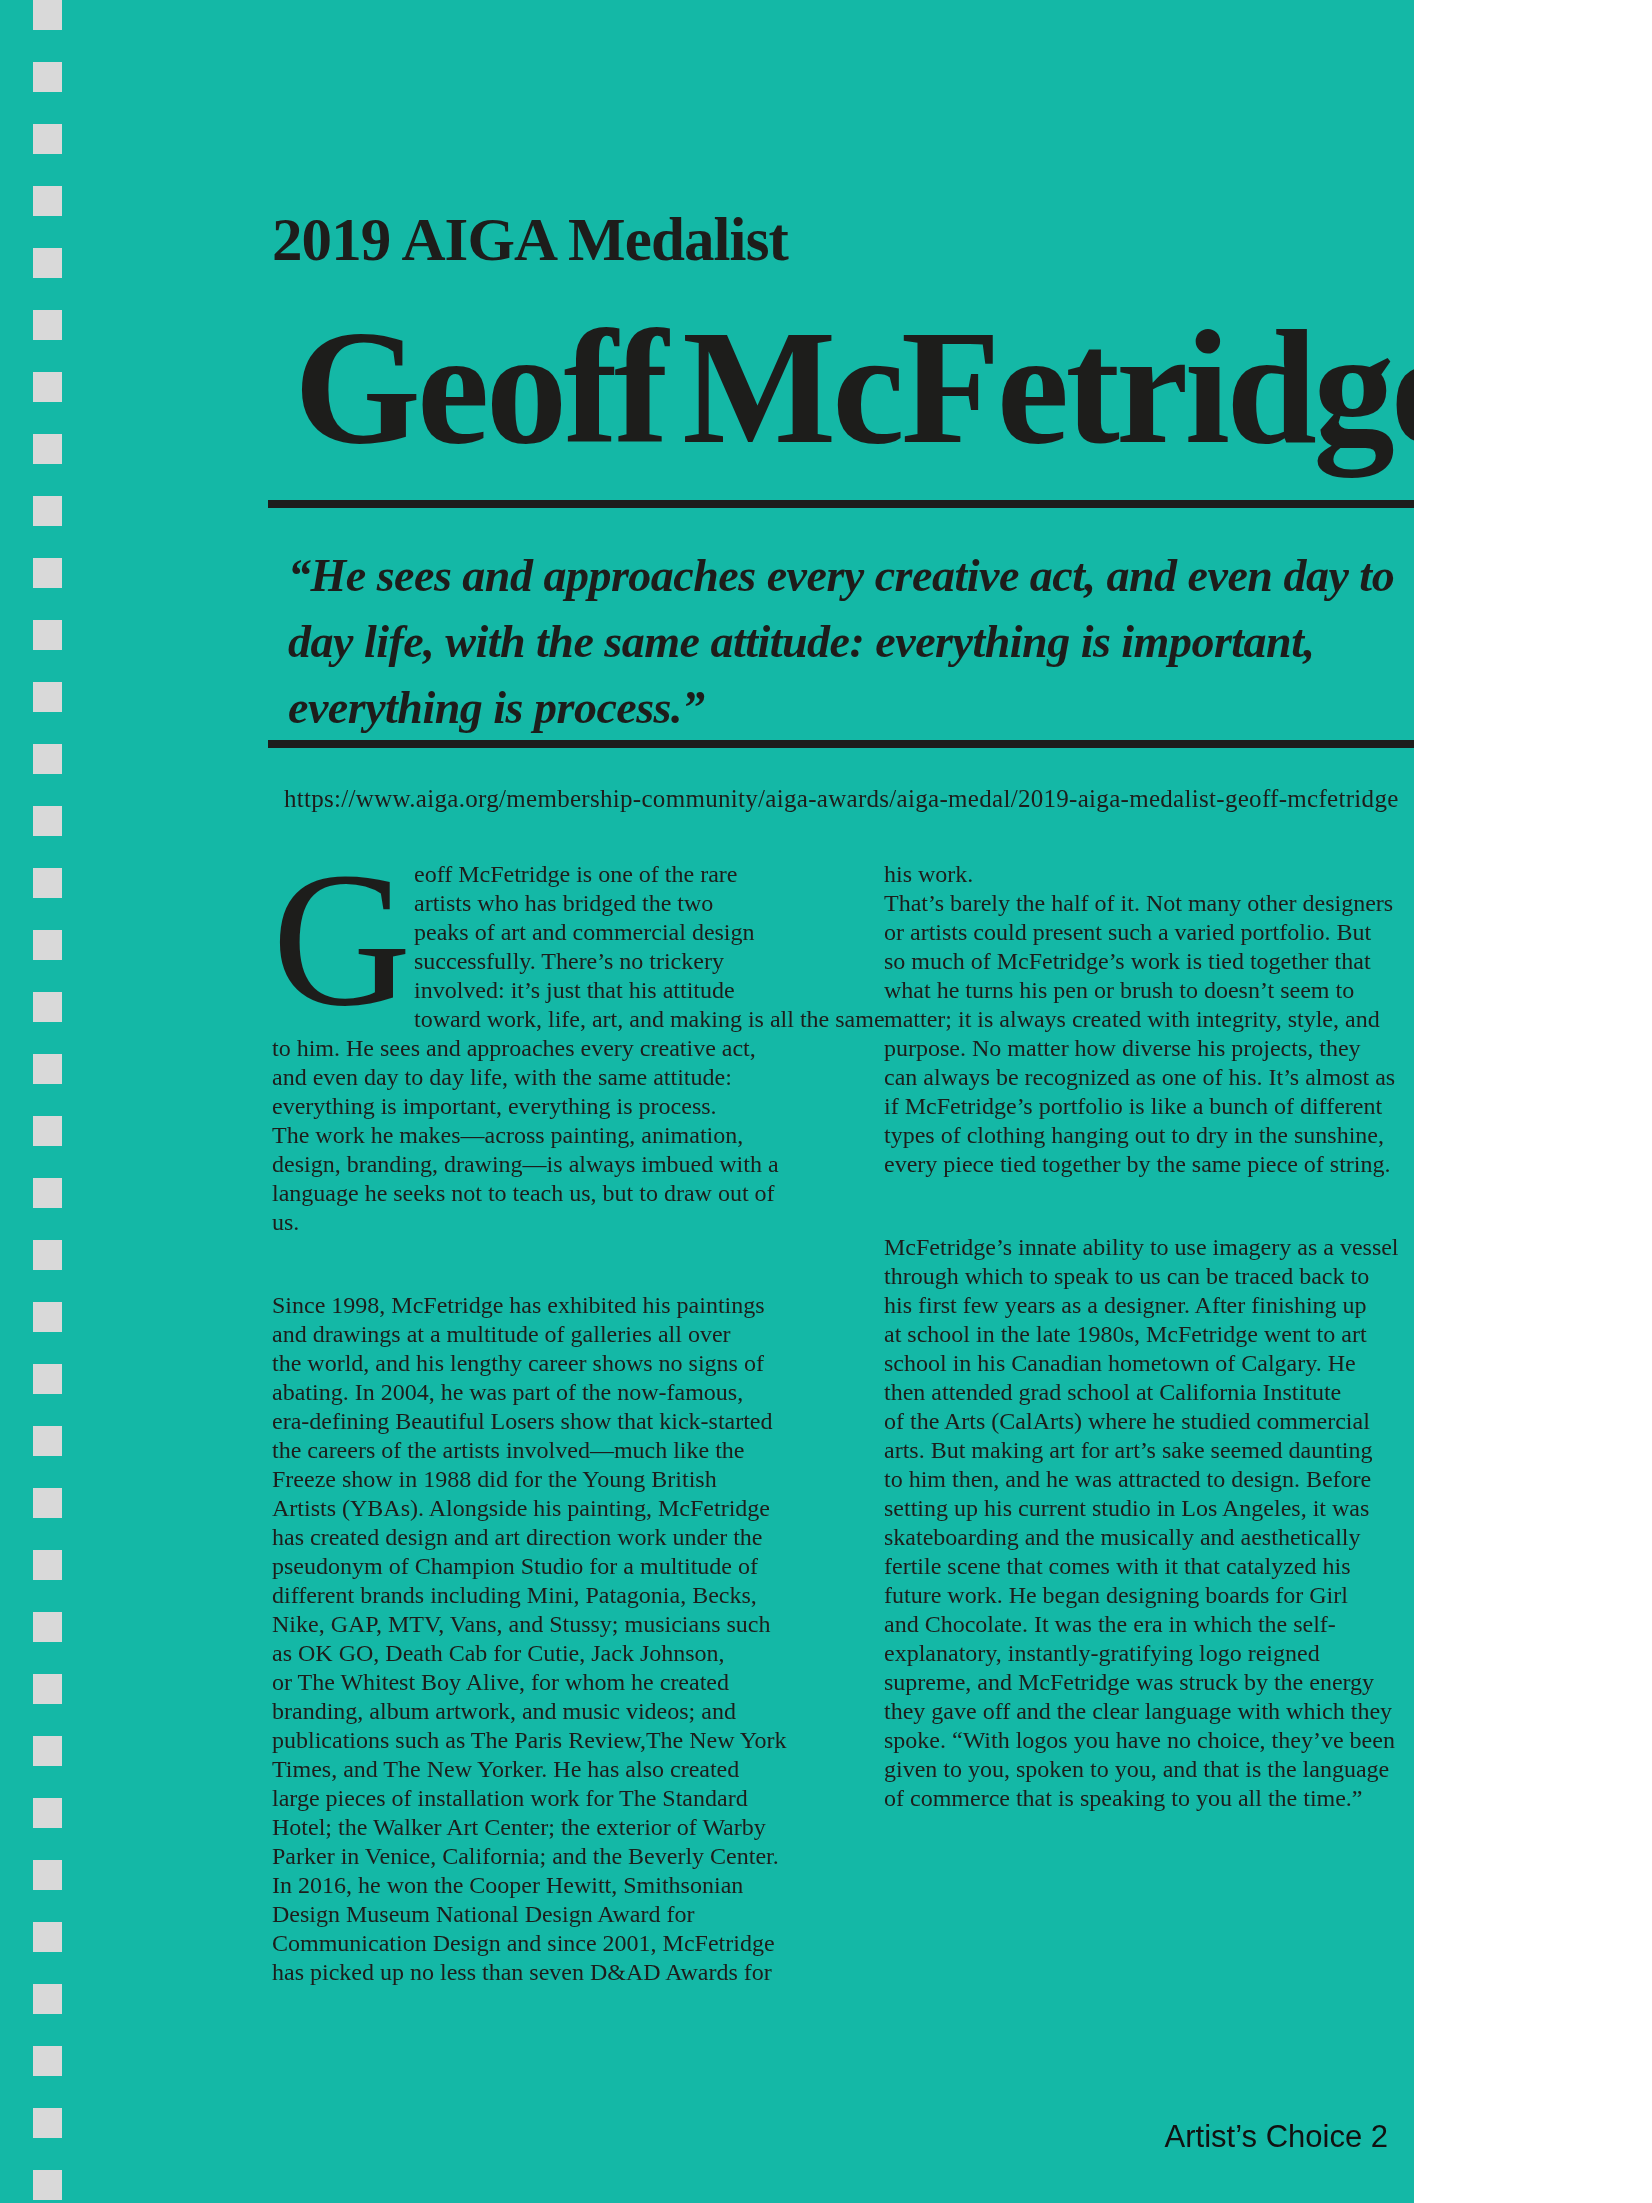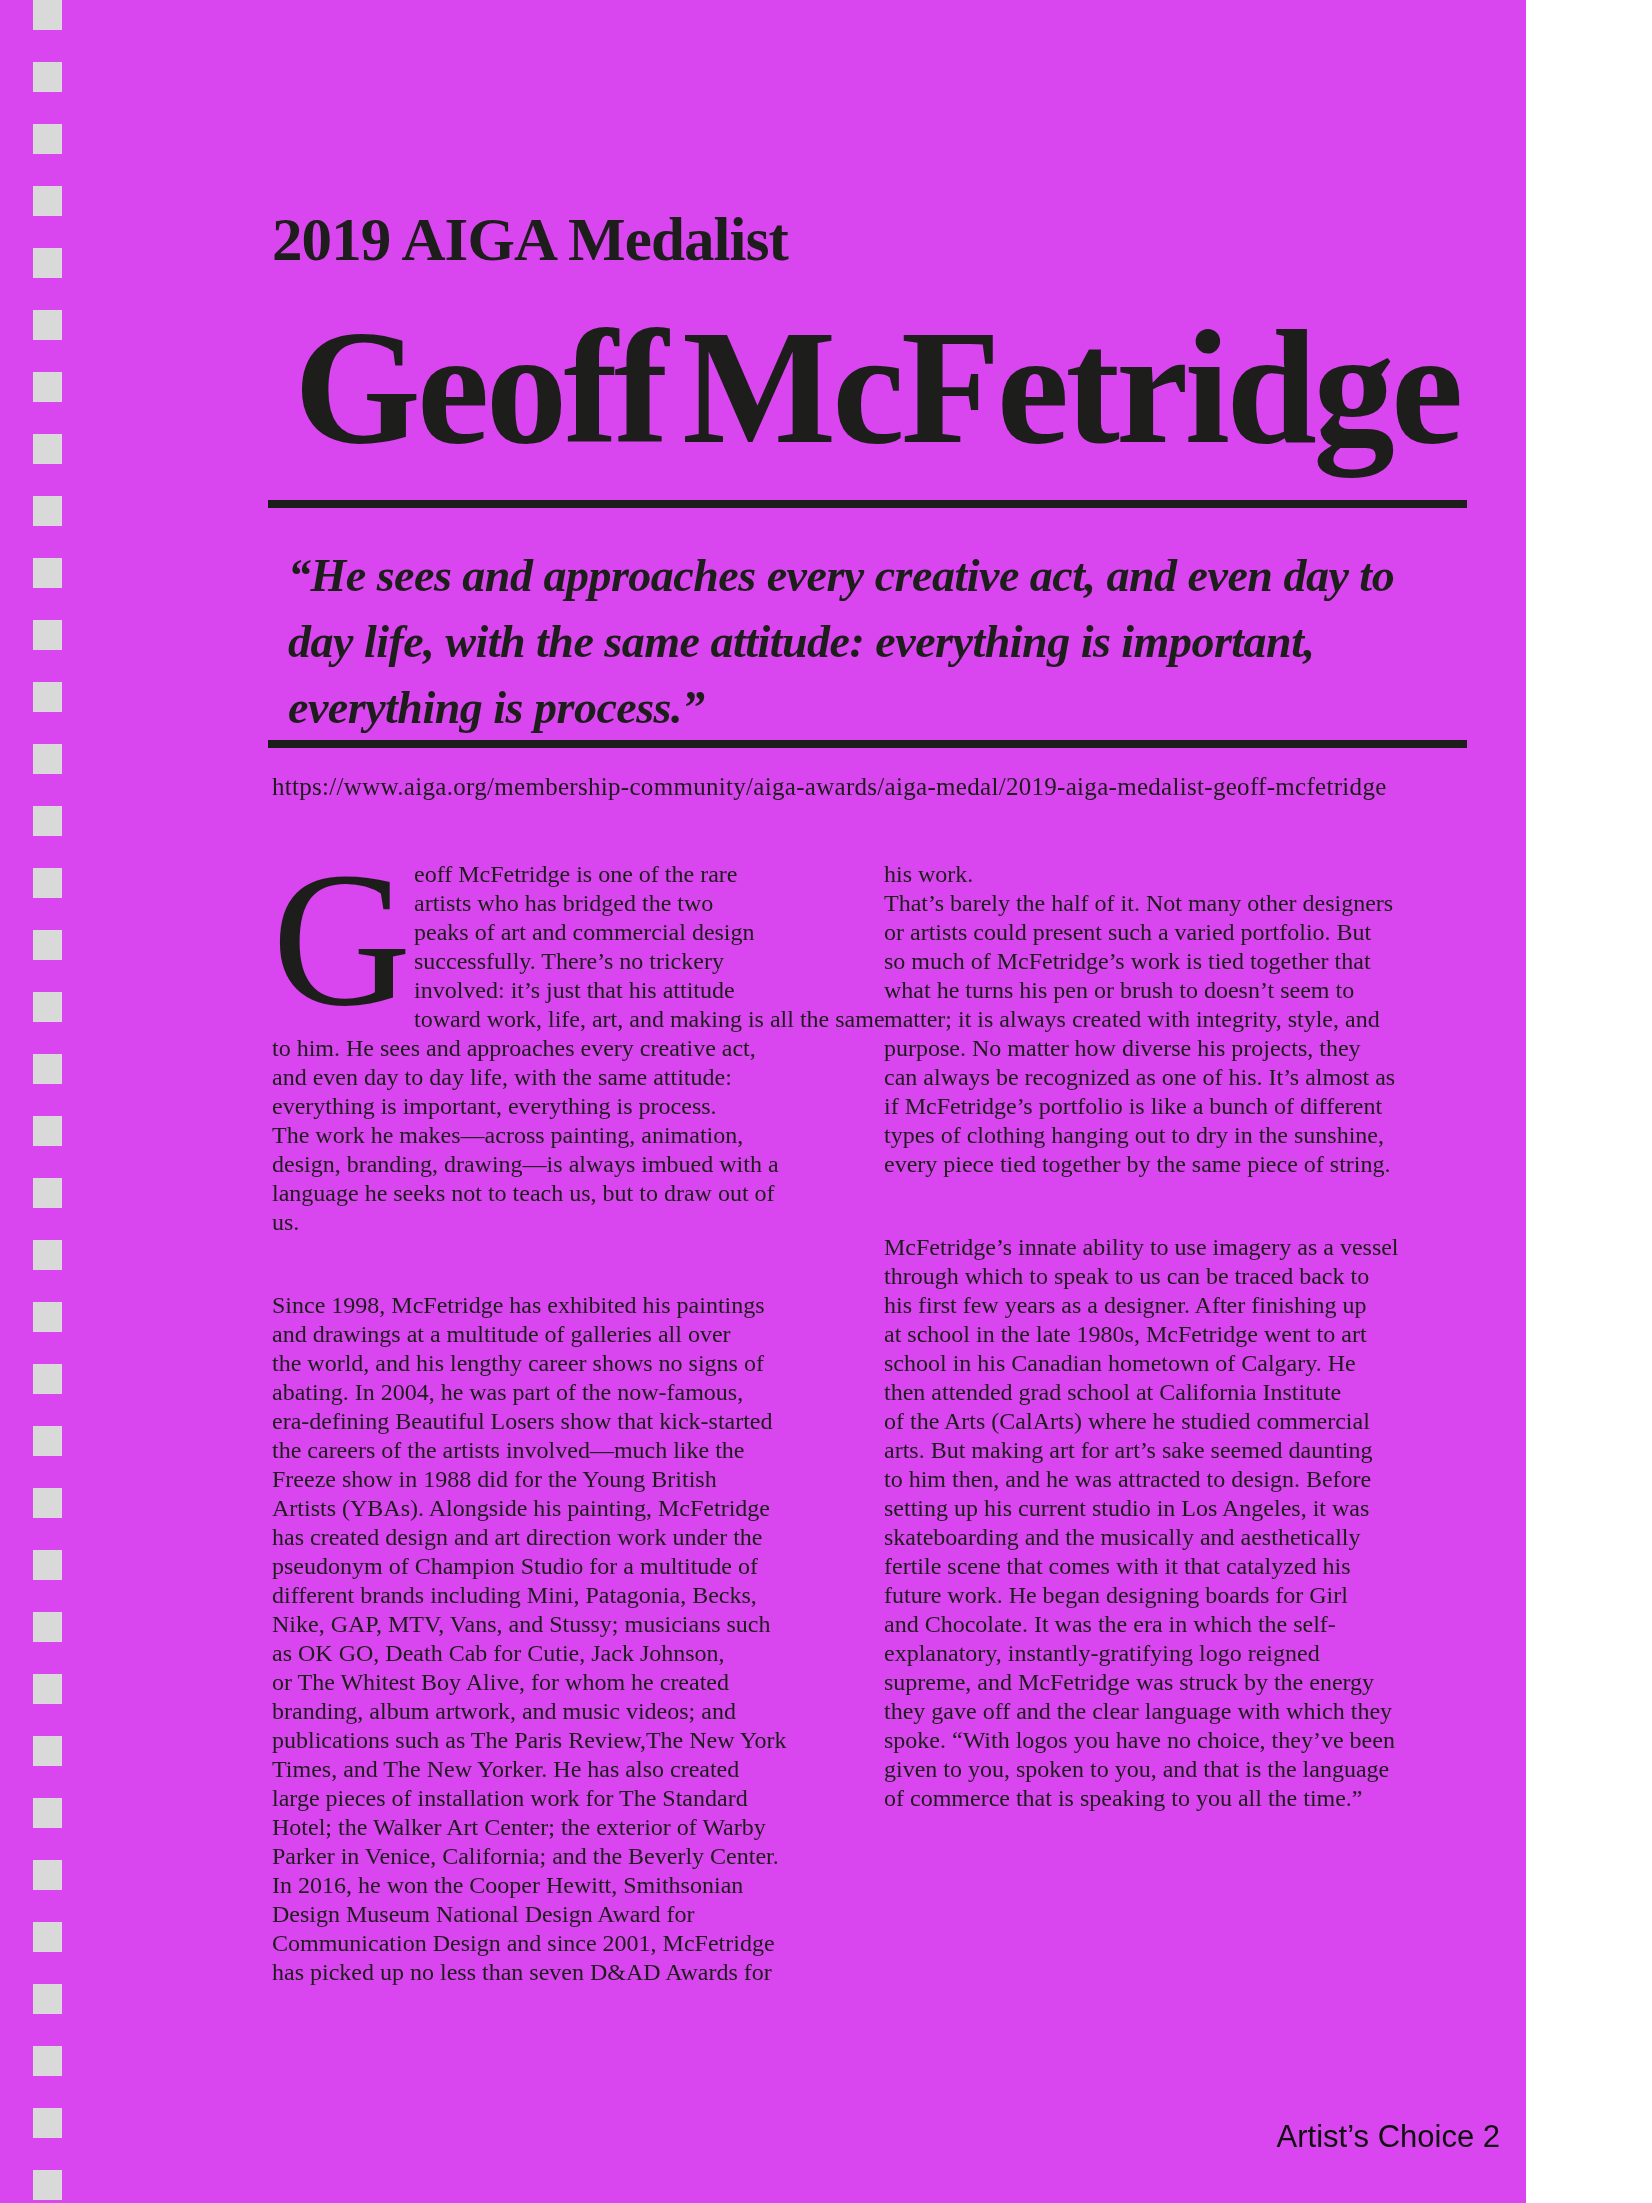--- a/index.html
+++ b/index.html
@@ -4,22 +4,22 @@
 <style>
   html, body { margin: 0; padding: 0; }
   body {
     width: 1653px; height: 2204px;
     background: #ffffff;
     font-family: "Liberation Serif", serif;
     color: #1d1d1b;
   }
   .page {
     position: relative;
-    width: 1526px; height: 2204px;
-    background: #d946ef;
+    width: 1414px; height: 2204px;
+    background: #14b8a6;
     overflow: hidden;
   }
   
   .binding {
     position: absolute;
     left: 33px; top: 0;
     width: 28.5px; height: 2204px;
     background: repeating-linear-gradient(
       to bottom,
       #d9d9d9 0px, #d9d9d9 30px,
@@ -69,21 +69,21 @@
     font-weight: 700;
     font-size: 46px;
     line-height: 66px;
     letter-spacing: -0.5px;
     color: #1d1d1b;
     white-space: pre-line;
   }
   .source-url {
     position: absolute;
     left: 272px; top: 773px;
-    margin: 0;
+    margin: 12px;
     font-size: 25px;
     letter-spacing: 0.3px;
     color: #1d1d1b;
     white-space: nowrap;
   }
   .columns {
     position: absolute;
     left: 272px; top: 860px;
     width: 1267px;
   }

